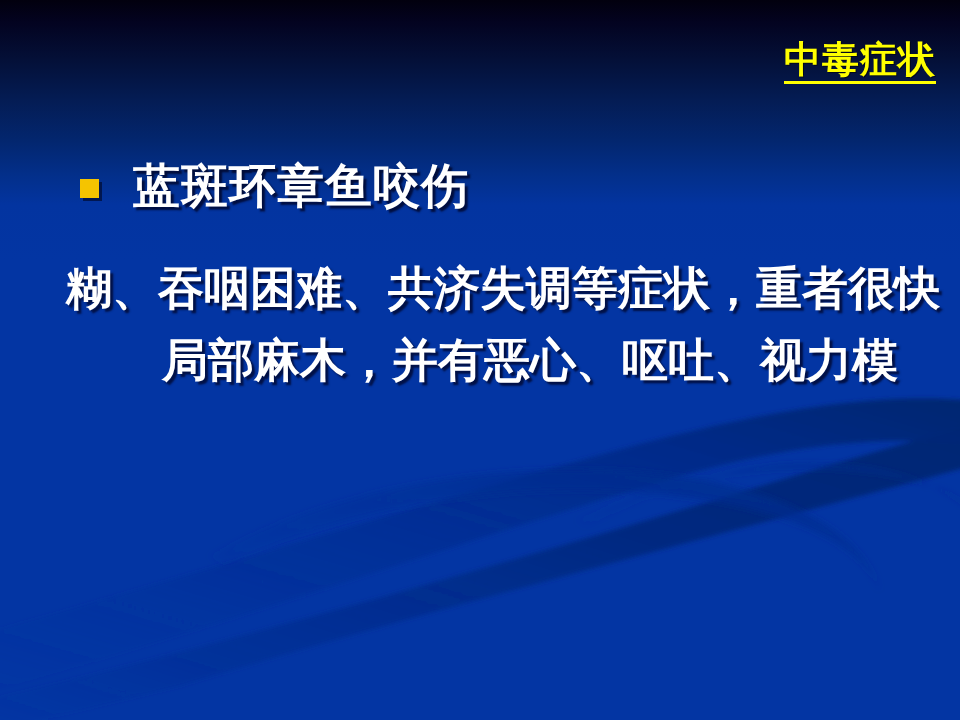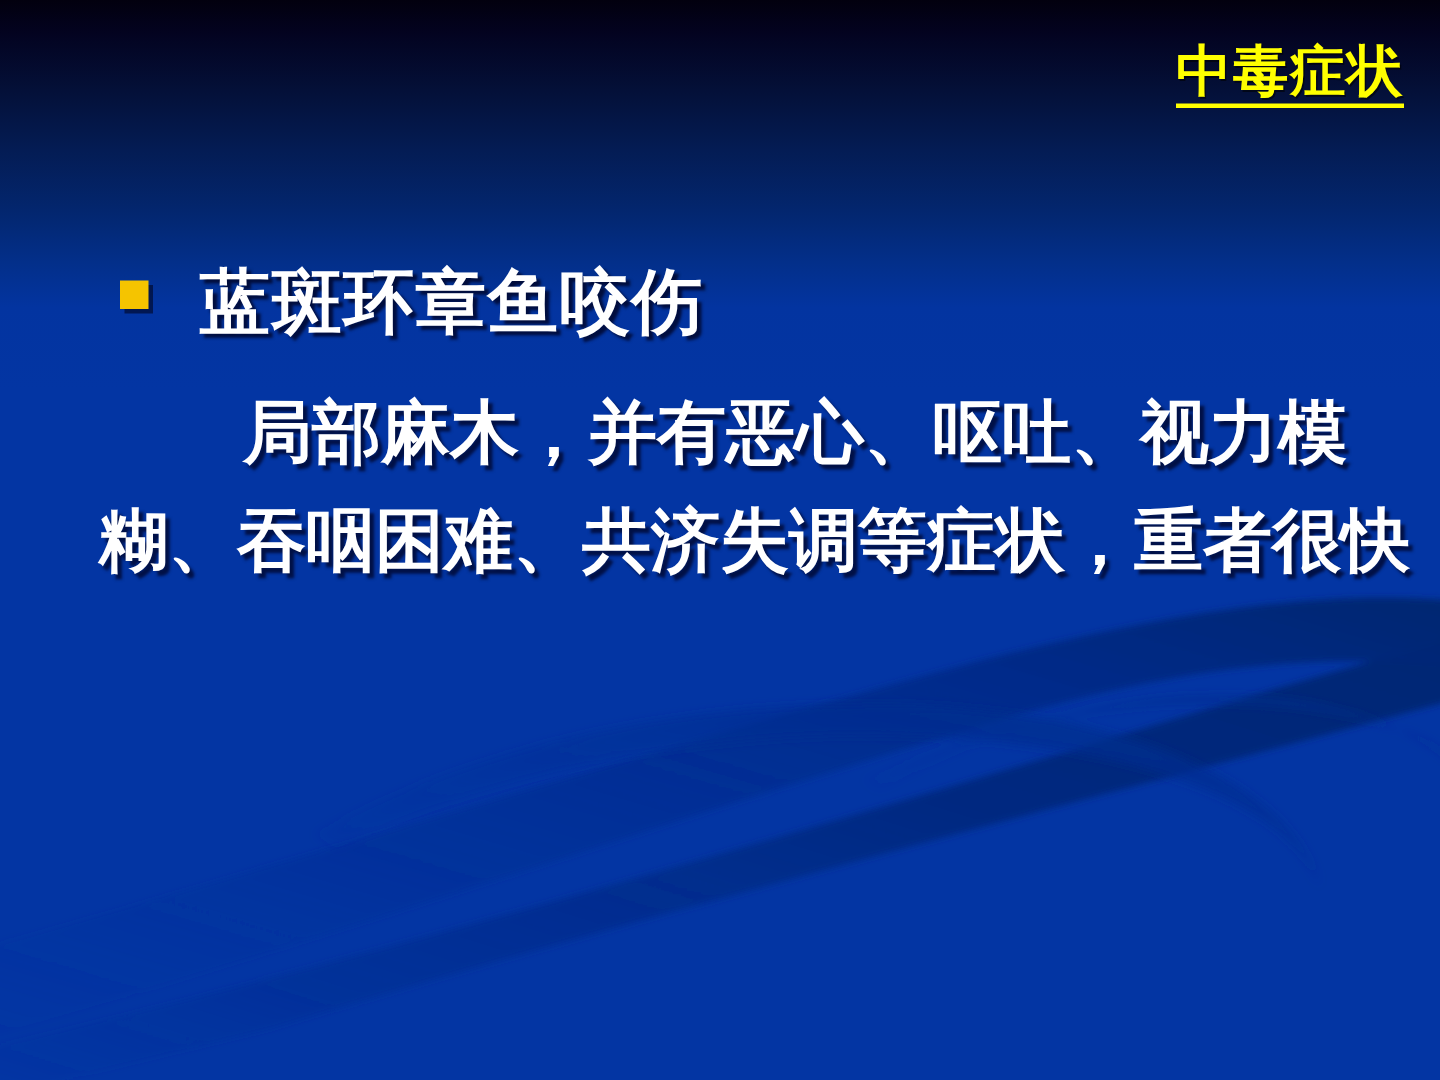--- a/index.html
+++ b/index.html
@@ -36,21 +36,21 @@
   }
   .swoosh-layer svg {
     display: block;
     width: 960px;
     height: 720px;
   }
 
   
   #title-block {
     position: absolute;
-    top: 28px;
+    top: 40px;
     right: 24px;
     text-align: left;
   }
   #slide-title {
     display: inline-block;
     color: #ffff00;
     font-size: 37px;
     font-weight: bold;
     letter-spacing: 1px;
     line-height: 1.08;
@@ -78,21 +78,20 @@
   }
   #bullet-heading {
     margin-left: 34px;
     color: #ffffff;
     font-size: 47px;
     font-weight: bold;
     line-height: 1.1;
     letter-spacing: 1px;
     white-space: nowrap;
     text-shadow: 3px 3px 2px rgba(0, 0, 30, 0.75);
-    margin-top: 16px;
   }
 
   
   #body-text {
     position: absolute;
     left: 66px;
     top: 252px;
     width: 856px;
   }
   .body-line {
@@ -164,17 +163,17 @@
   <div id="title-block">
     <span id="slide-title">中毒症状</span>
   </div>
 
   <div id="bullet-row">
     <span id="bullet-marker"></span>
     <span id="bullet-heading">蓝斑环章鱼咬伤</span>
   </div>
 
   <div id="body-text">
+    <div class="body-line">糊、吞咽困难、共济失调等症状，重者很快</div>
     <div class="body-line indent">局部麻木，并有恶心、呕吐、视力模</div>
-    <div class="body-line">糊、吞咽困难、共济失调等症状，重者很快</div>
   </div>
 
 </div>
 
 </body></html>

